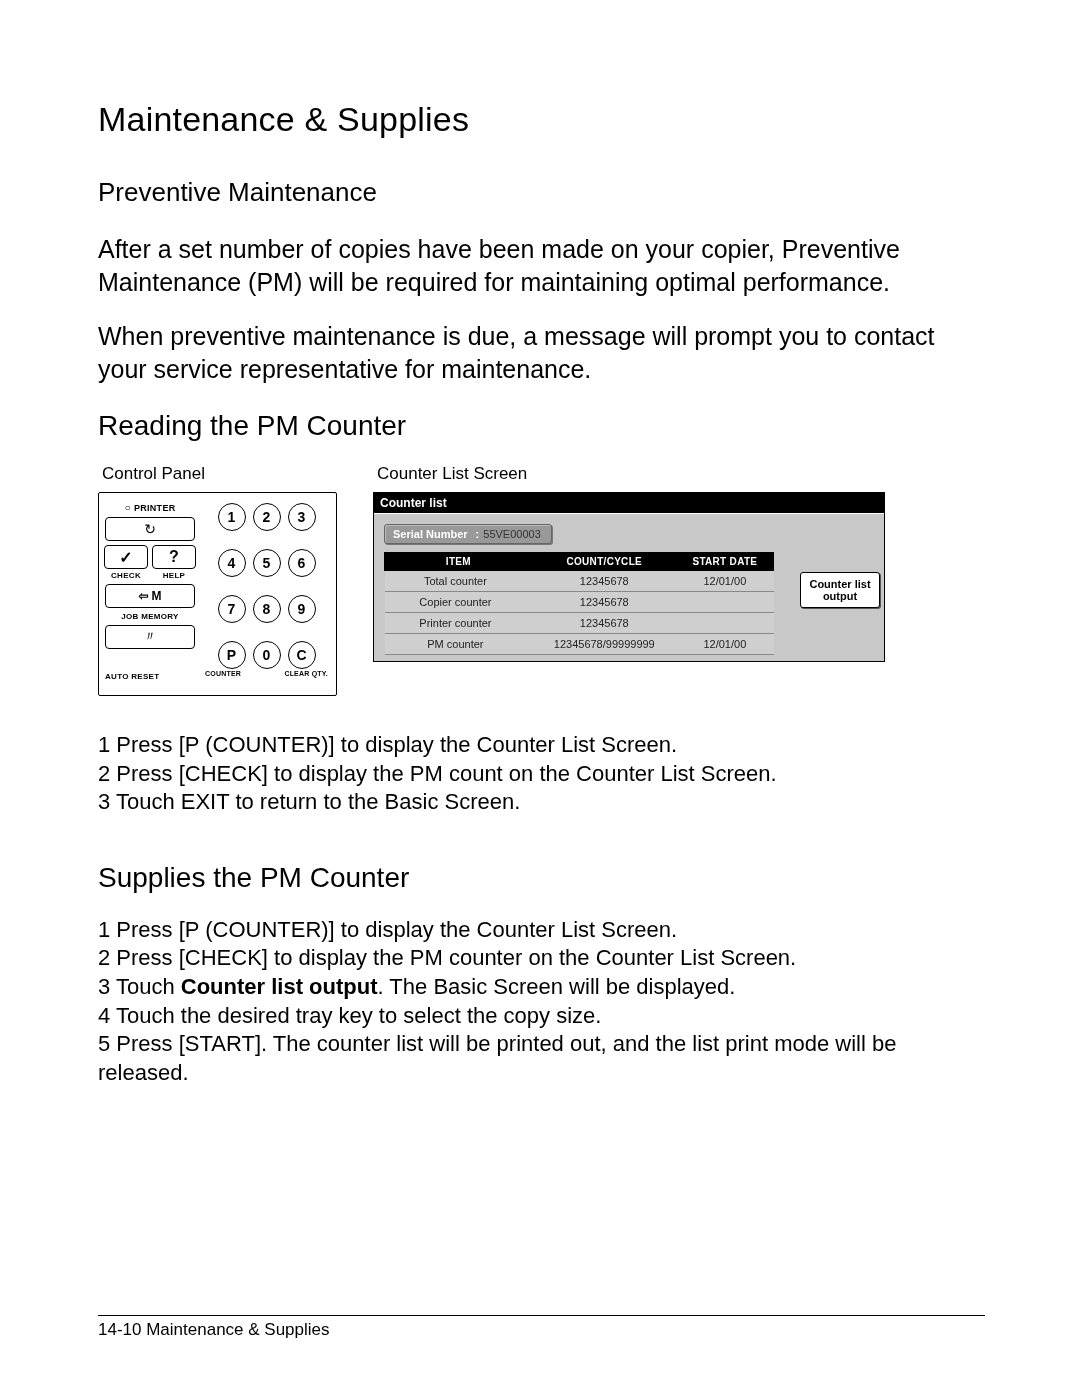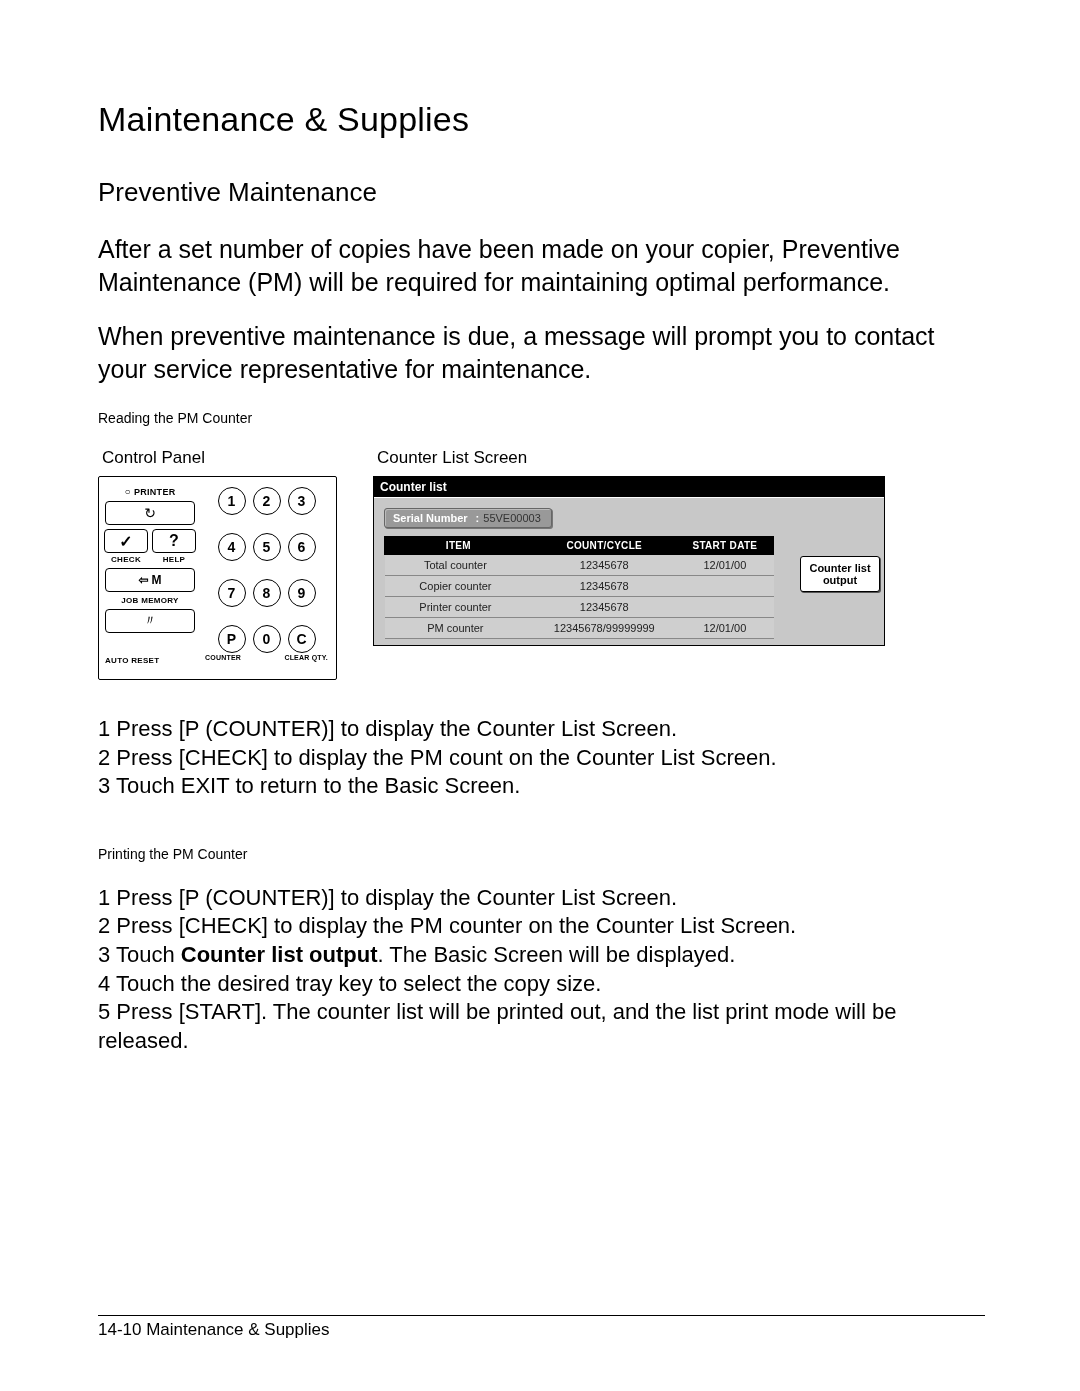--- a/index.html
+++ b/index.html
@@ -26,21 +26,21 @@
     font-size: 26px;
     font-weight: normal;
     margin: 0 0 25px 0;
   }
   p.body {
     font-size: 25px;
     line-height: 1.3;
     margin: 0 0 22px 0;
   }
   h3.reading {
-    font-size: 14px;
+    font-size: 28px;
     font-weight: normal;
     margin: 25px 0 22px 0;
   }
   .figrow {
     display: flex;
     align-items: flex-start;
     gap: 20px;
   }
   .figcol { flex: 0 0 auto; }
   .figlabel {
@@ -318,21 +318,21 @@
       </div>
     </div>
   </div>
 
   <div class="steps">
     <p class="step">1  Press [P (COUNTER)] to display the Counter List Screen.</p>
     <p class="step">2  Press [CHECK] to display the PM count on the Counter List Screen.</p>
     <p class="step">3  Touch EXIT to return to the Basic Screen.</p>
   </div>
 
-  <h3 class="reading" style="margin-top:45px;">Printing the PM Counter</h3>
+  <h3 class="reading" style="margin-top:45px;">Supplies the PM Counter</h3>
 
   <div class="steps" style="margin-top:10px;">
     <p class="step">1  Press [P (COUNTER)] to display the Counter List Screen.</p>
     <p class="step">2  Press [CHECK] to display the PM counter on the Counter List Screen.</p>
     <p class="step">
       <span>3  Touch </span><span class="bolded">Counter list output</span><span>. The Basic Screen will be displayed.</span>
     </p>
     <p class="step">4  Touch the desired tray key to select the copy size.</p>
     <p class="step" style="padding-left:0;text-indent:0;"><span>5  Press [START]. The counter list will be printed out, and the list print mode will be released.</span></p>
   </div>

